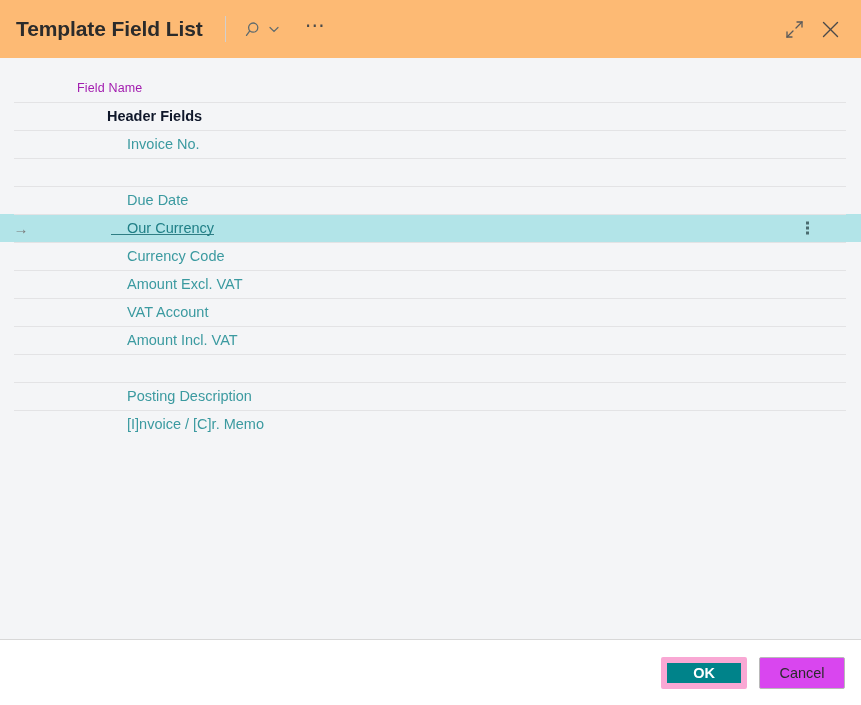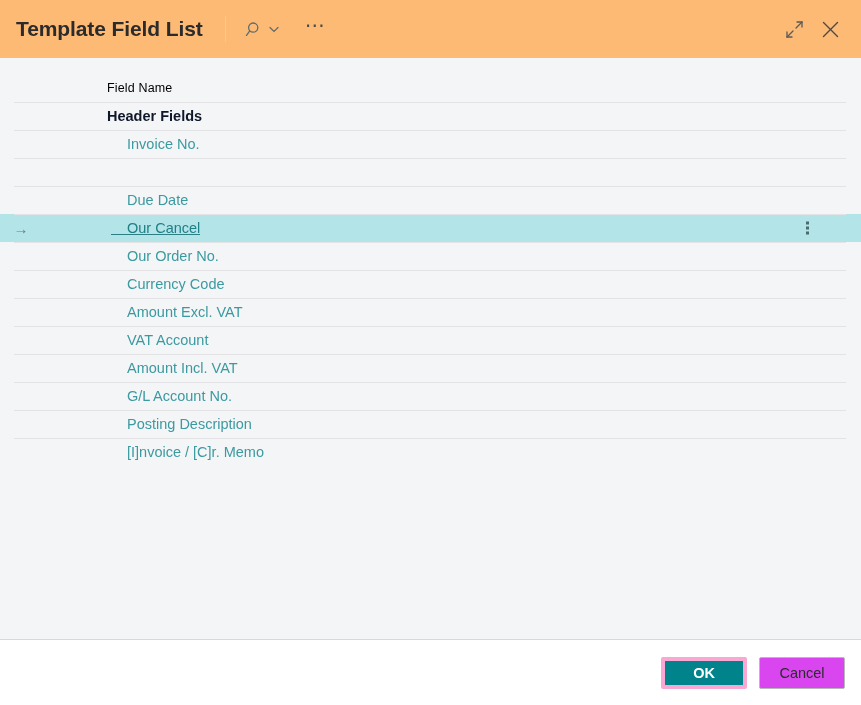--- a/index.html
+++ b/index.html
@@ -95,23 +95,23 @@
   }
 
   .col-header {
     height: 44px;
     display: flex;
     align-items: flex-end;
     padding-bottom: 7px;
     box-sizing: border-box;
   }
   .col-header .cell-name {
-    padding-left: 107px;
+    padding-left: 77px;
     font-size: 12.5px;
-    color: #000000;
+    color: #a21caf;
     letter-spacing: 0.15px;
   }
 
   .row {
     height: 28px;
     display: flex;
     align-items: center;
     position: relative;
     box-sizing: border-box;
   }
@@ -200,21 +200,21 @@
     cursor: pointer;
     display: inline-flex;
     align-items: center;
     justify-content: center;
     box-sizing: border-box;
     padding: 0 18px;
   }
   .btn-primary {
     background: #00838a;
     color: #ffffff;
-    border: 4px solid #f9a8d4;
+    border: 6px solid #f9a8d4;
     font-weight: bold;
   }
   .btn-secondary {
     background: #d946ef;
     color: #2b2b2b;
     border: 1px solid #b9b9b9;
   }
 </style>
 </head>
 <body>
@@ -287,56 +287,50 @@
           <div class="row-arrow"></div>
         </div>
         <div class="row item">
           <div class="rule"></div>
           <div class="row-arrow"></div>
           <div class="row-label">Due Date</div>
         </div>
         <div class="row item selected">
           <div class="rule"></div>
           <div class="row-arrow">→</div>
-          <div class="row-label">Our Cancel</div>
+          <div class="row-label">Our Currency</div>
           <div class="row-menu">
             <span></span>
             <span></span>
             <span></span>
           </div>
         </div>
         <div class="row item">
           <div class="rule"></div>
           <div class="row-arrow"></div>
-          <div class="row-label">Our Order No.</div>
-        </div>
-        <div class="row item">
-          <div class="rule"></div>
-          <div class="row-arrow"></div>
           <div class="row-label">Currency Code</div>
         </div>
         <div class="row item">
           <div class="rule"></div>
           <div class="row-arrow"></div>
           <div class="row-label">Amount Excl. VAT</div>
         </div>
         <div class="row item">
           <div class="rule"></div>
           <div class="row-arrow"></div>
           <div class="row-label">VAT Account</div>
         </div>
         <div class="row item">
           <div class="rule"></div>
           <div class="row-arrow"></div>
           <div class="row-label">Amount Incl. VAT</div>
         </div>
         <div class="row item">
           <div class="rule"></div>
           <div class="row-arrow"></div>
-          <div class="row-label">G/L Account No.</div>
         </div>
         <div class="row item">
           <div class="rule"></div>
           <div class="row-arrow"></div>
           <div class="row-label">Posting Description</div>
         </div>
         <div class="row item">
           <div class="rule"></div>
           <div class="row-arrow"></div>
           <div class="row-label">[I]nvoice / [C]r. Memo</div>

